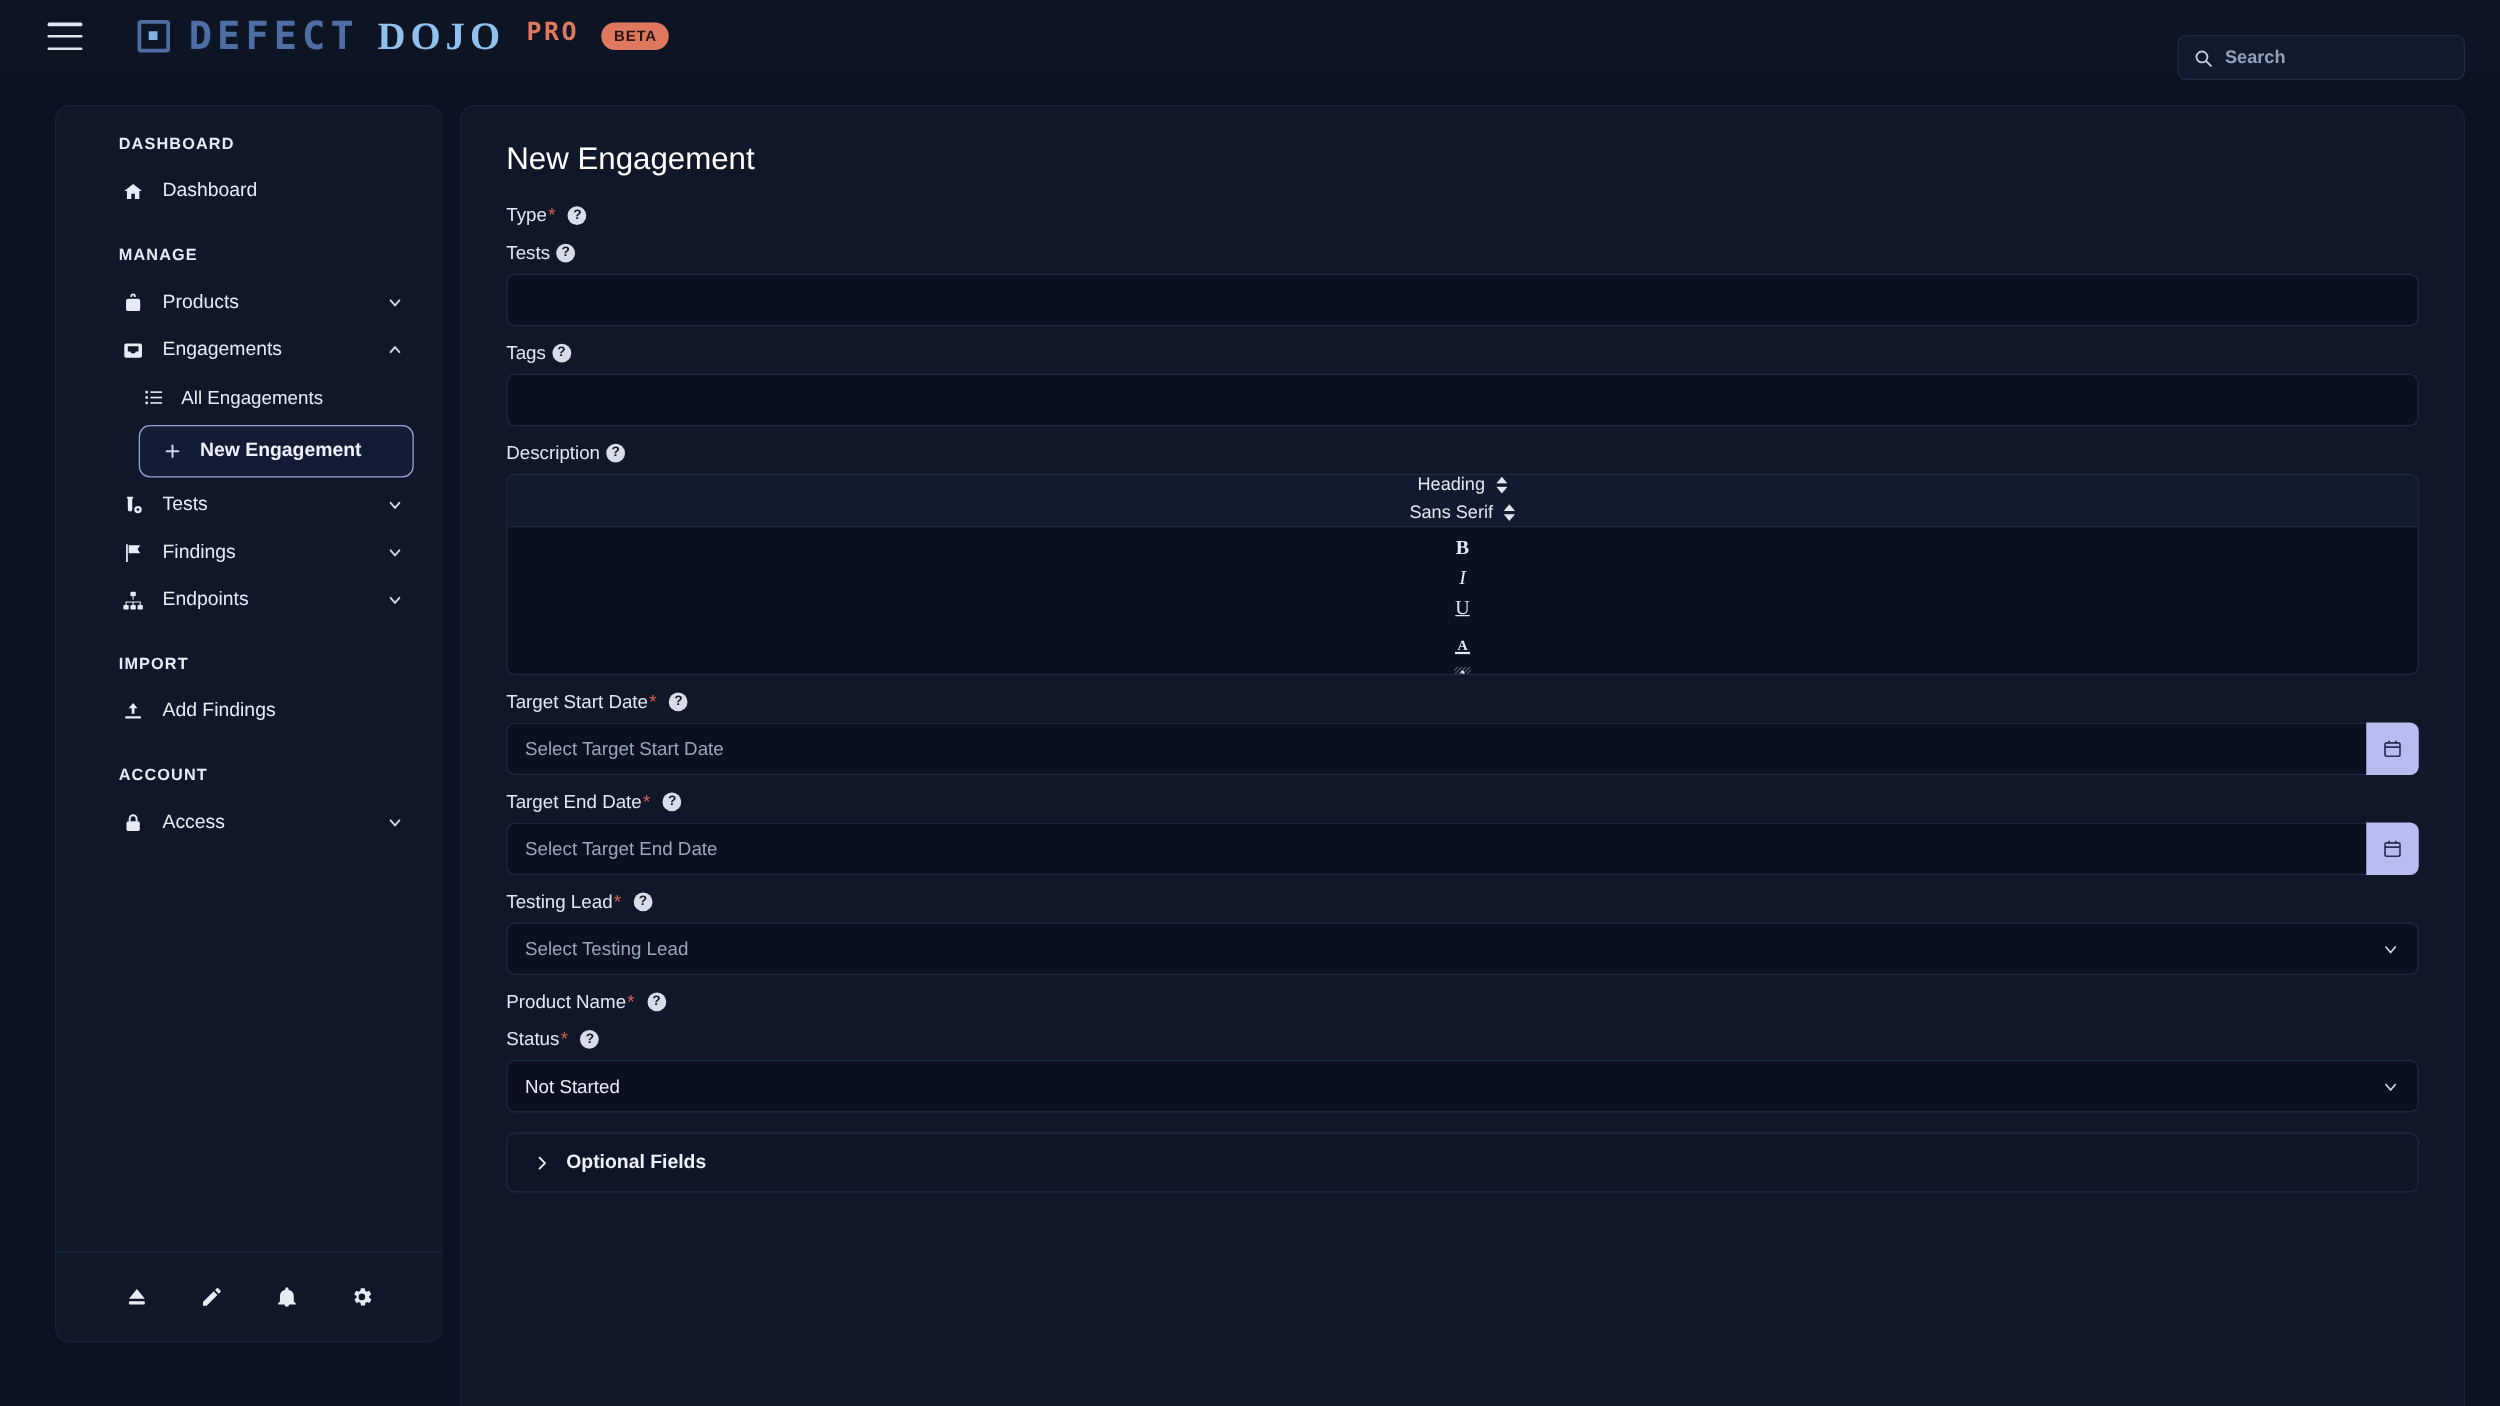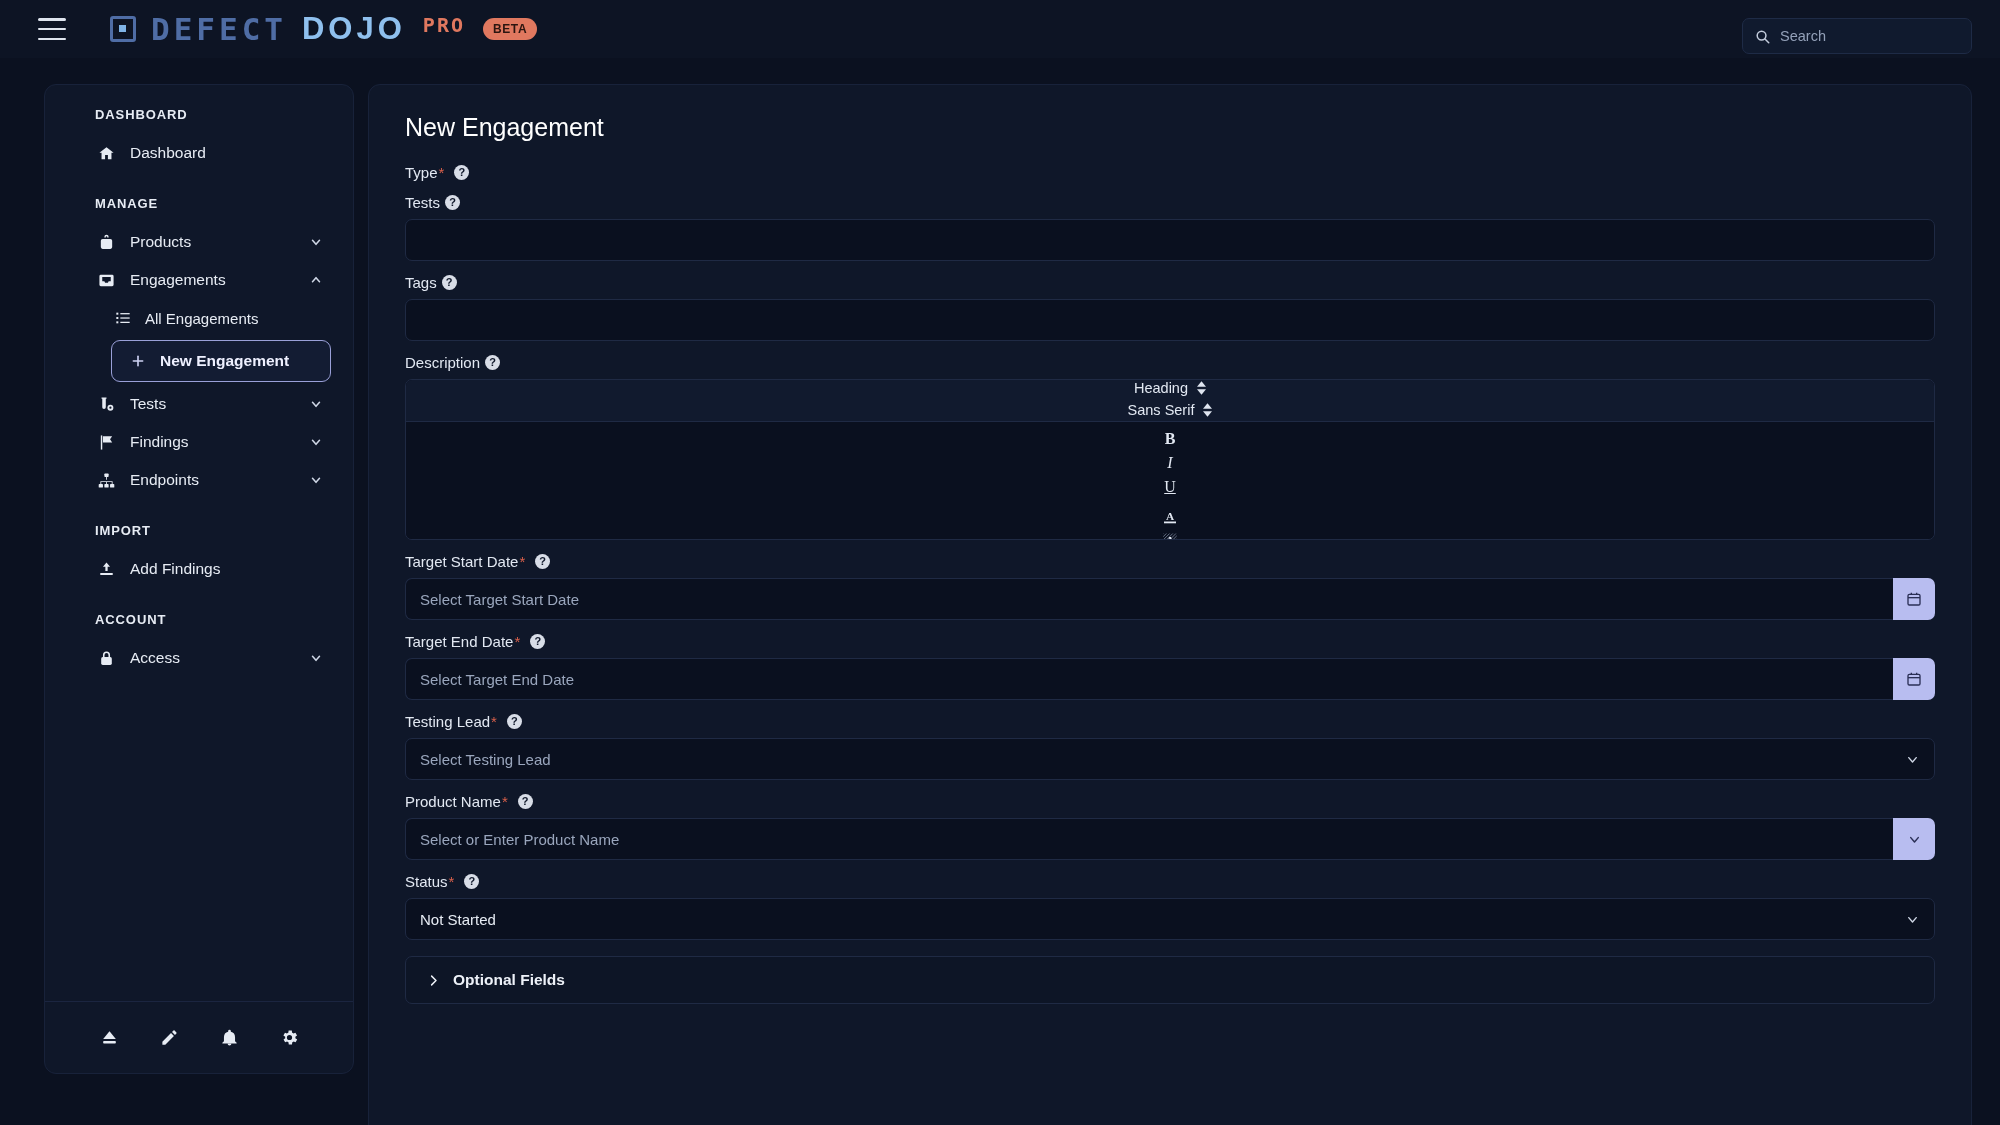--- a/index.html
+++ b/index.html
@@ -31,37 +31,37 @@
   .logo-mark::after {
     content:''; position:absolute; width:7px; height:7px; background:#7fb4e8;
     left:6px; top:6px;
   }
   .logo-defect {
     font-size: 31px; letter-spacing: 4px; font-weight: 700;
     color: #4f6da5; font-family: "DejaVu Sans Mono", monospace;
   }
   .logo-dojo {
     font-size: 31px; letter-spacing: 4px; font-weight: 700;
-    color: #8fc0ee; font-family: Liberation Sans, sans-serif;
+    color: #8fc0ee; font-family: Liberation Serif, serif;
   }
   .logo-pro {
     font-size: 20px; letter-spacing: 2px; font-weight: 700;
     color: #e0785f; font-family: "DejaVu Sans Mono", monospace;
     align-self: flex-start; margin-top: 2px; margin-left: 2px;
   }
   .beta-badge {
     background: #e0785f; color: #2b1510; font-size: 12px; font-weight: 700;
     padding: 4px 10px; border-radius: 11px; letter-spacing: 0.6px;
     margin-left: 6px;
   }
   .search-box {
-    position: absolute; right: 28px; top: 18px;
+    position: absolute; right: 28px; top: 28px;
     width: 230px; height: 36px; background: #101a2e;
     border: 1px solid #1e2b46; border-radius: 7px;
-    display: flex; align-items: center; padding: 0 12px; gap: 10px;
+    display: flex; align-items: center; padding: 0 12px; gap: 10px; font-weight: bold;
   }
   .search-box .ph { color: #93a0b8; font-size: 14.5px; }
   
   .sidebar {
     position: absolute; left: 44px; top: 84px;
     width: 310px; height: 990px;
     background: #0f1729; border: 1px solid #18223a; border-radius: 12px;
     padding: 22px 0 0 0;
   }
   .side-section {
@@ -586,28 +586,20 @@
       </span>
     </div>
   </div>
 
   <div class="field">
     <div class="flabel">
       <span>Product Name</span>
       <span class="req">*</span>
       <span class="help">?</span>
     </div>
-    <div class="combo">
-      <div class="cbody">Select or Enter Product Name</div>
-      <div class="addon">
-        <svg width="15" height="15" viewBox="0 0 24 24" fill="none" stroke="#2a2f55" stroke-width="2.4" stroke-linecap="round" stroke-linejoin="round">
-            <polyline points="6 9 12 16 18 9"></polyline>
-          </svg>
-      </div>
-    </div>
   </div>
 
   <div class="field">
     <div class="flabel">
       <span>Status</span>
       <span class="req">*</span>
       <span class="help">?</span>
     </div>
     <div class="select">
       <span>Not Started</span>

